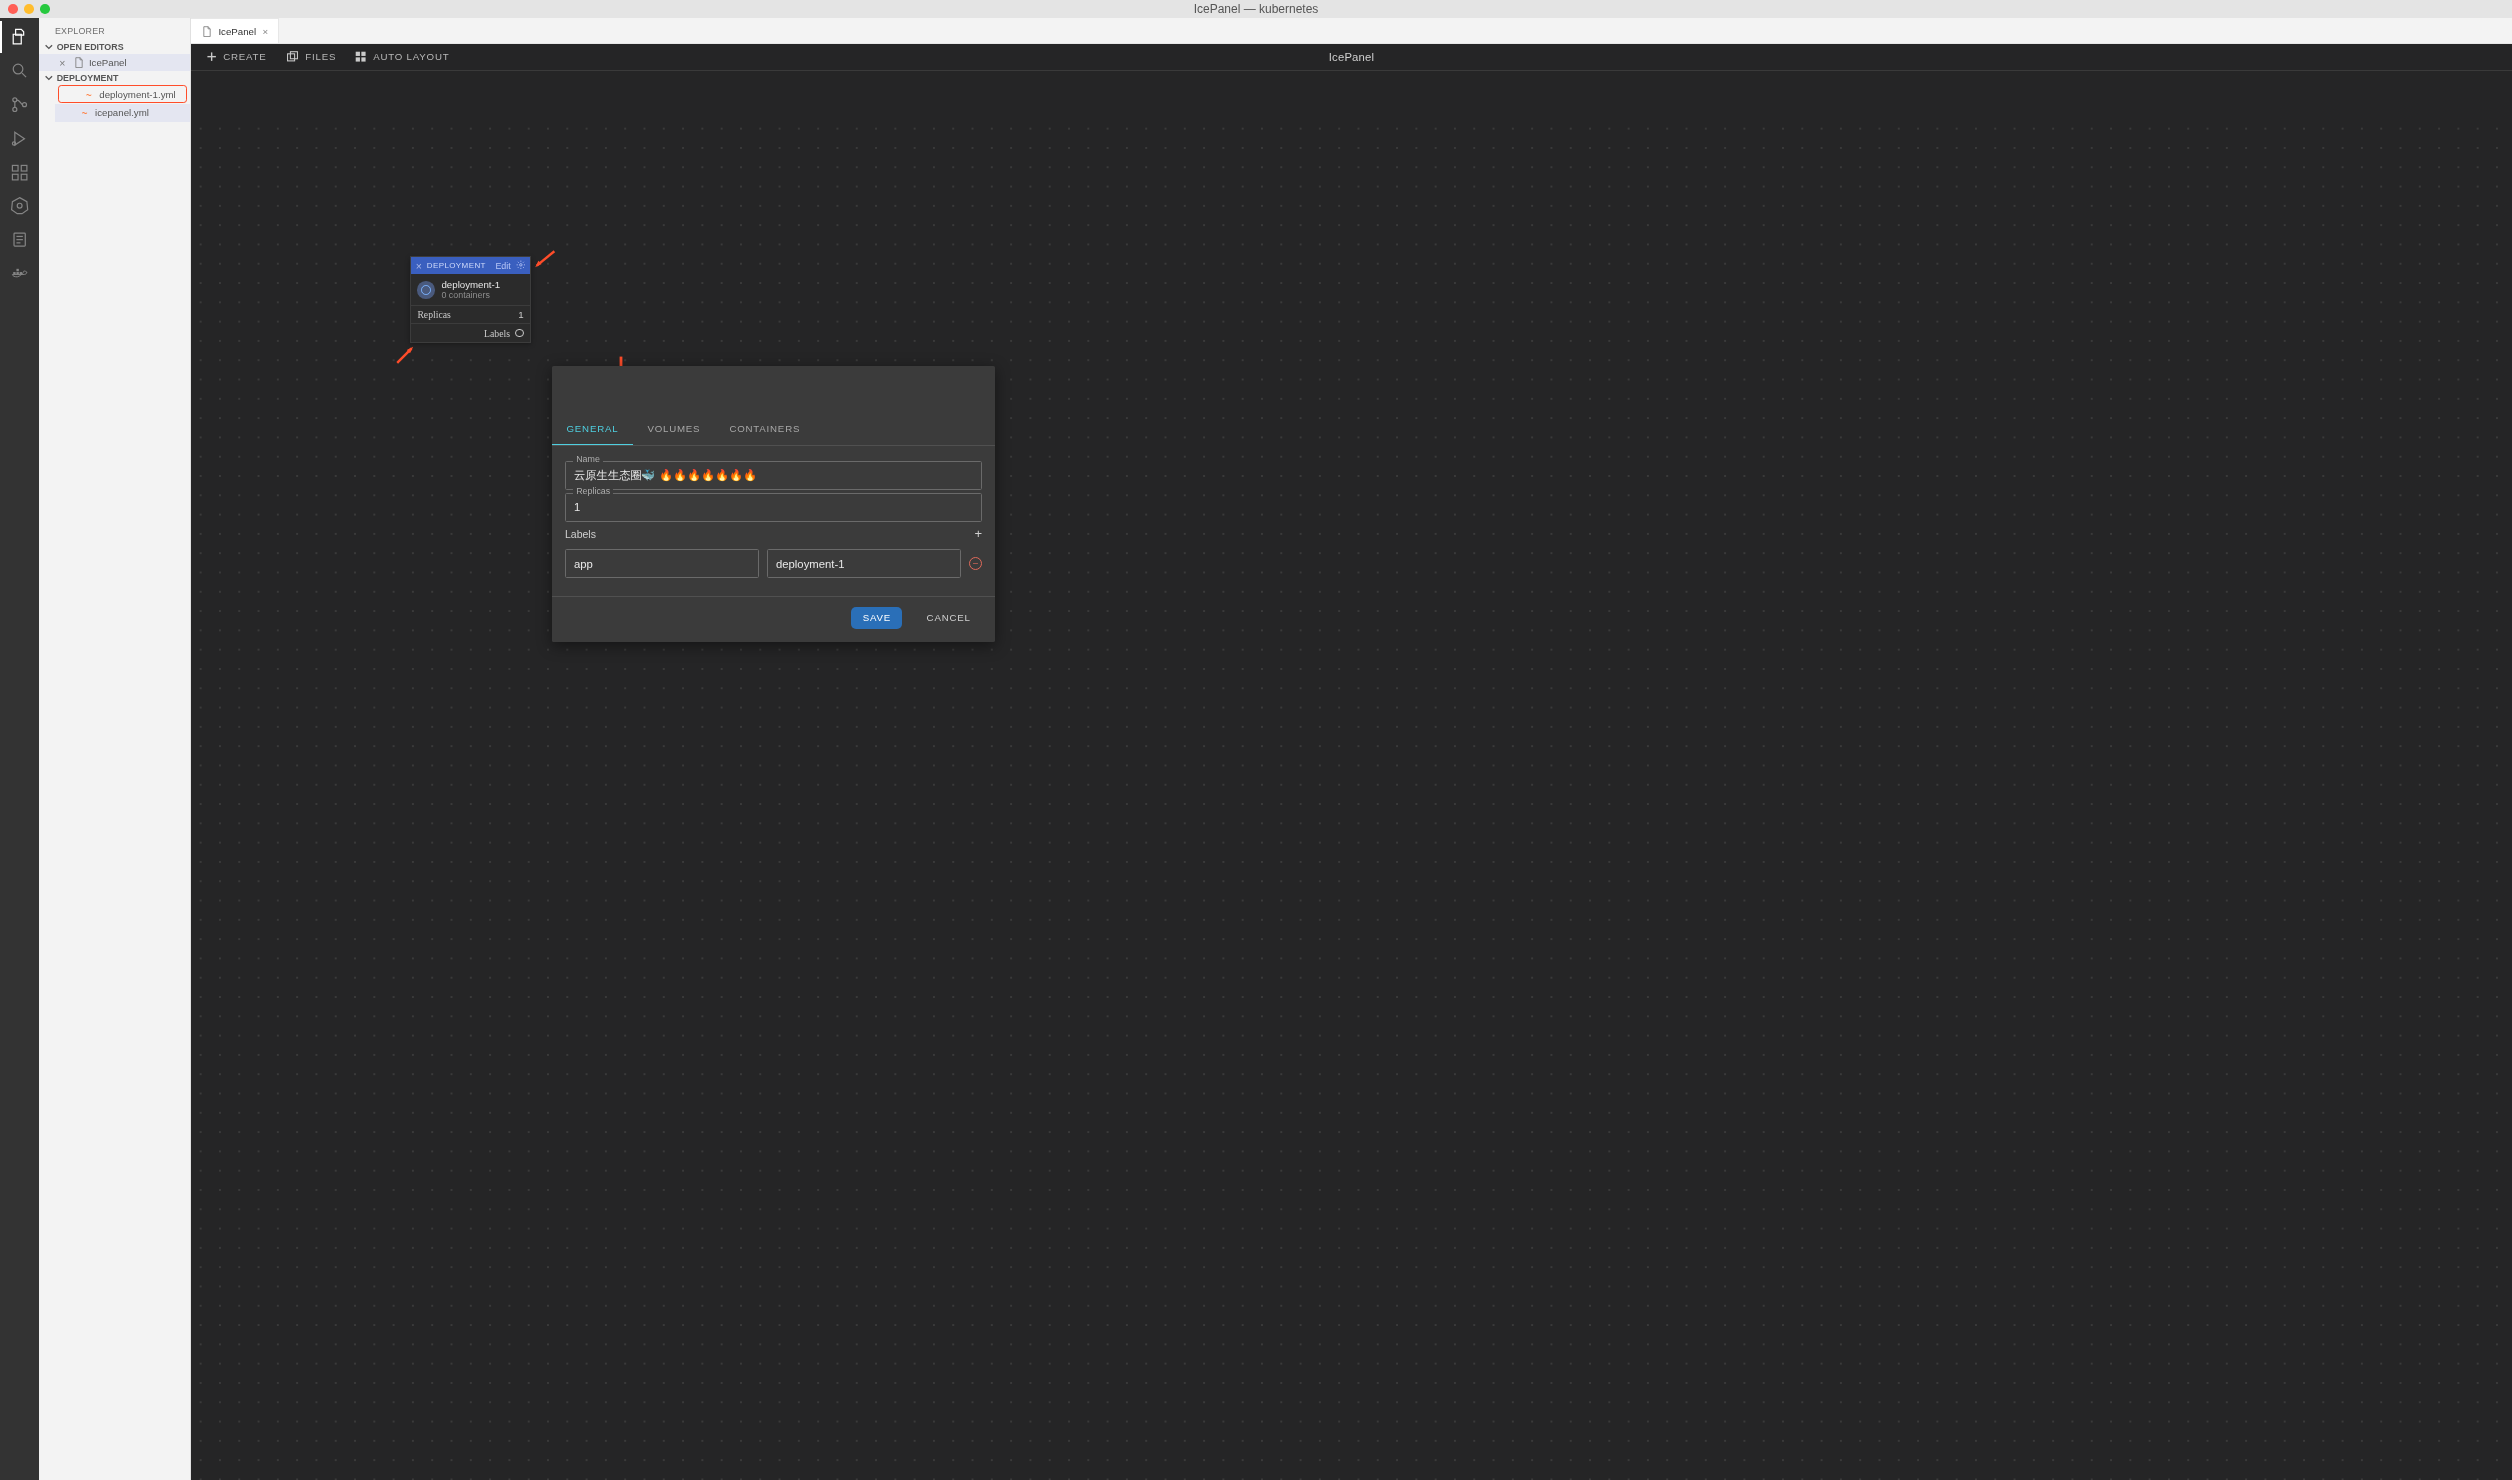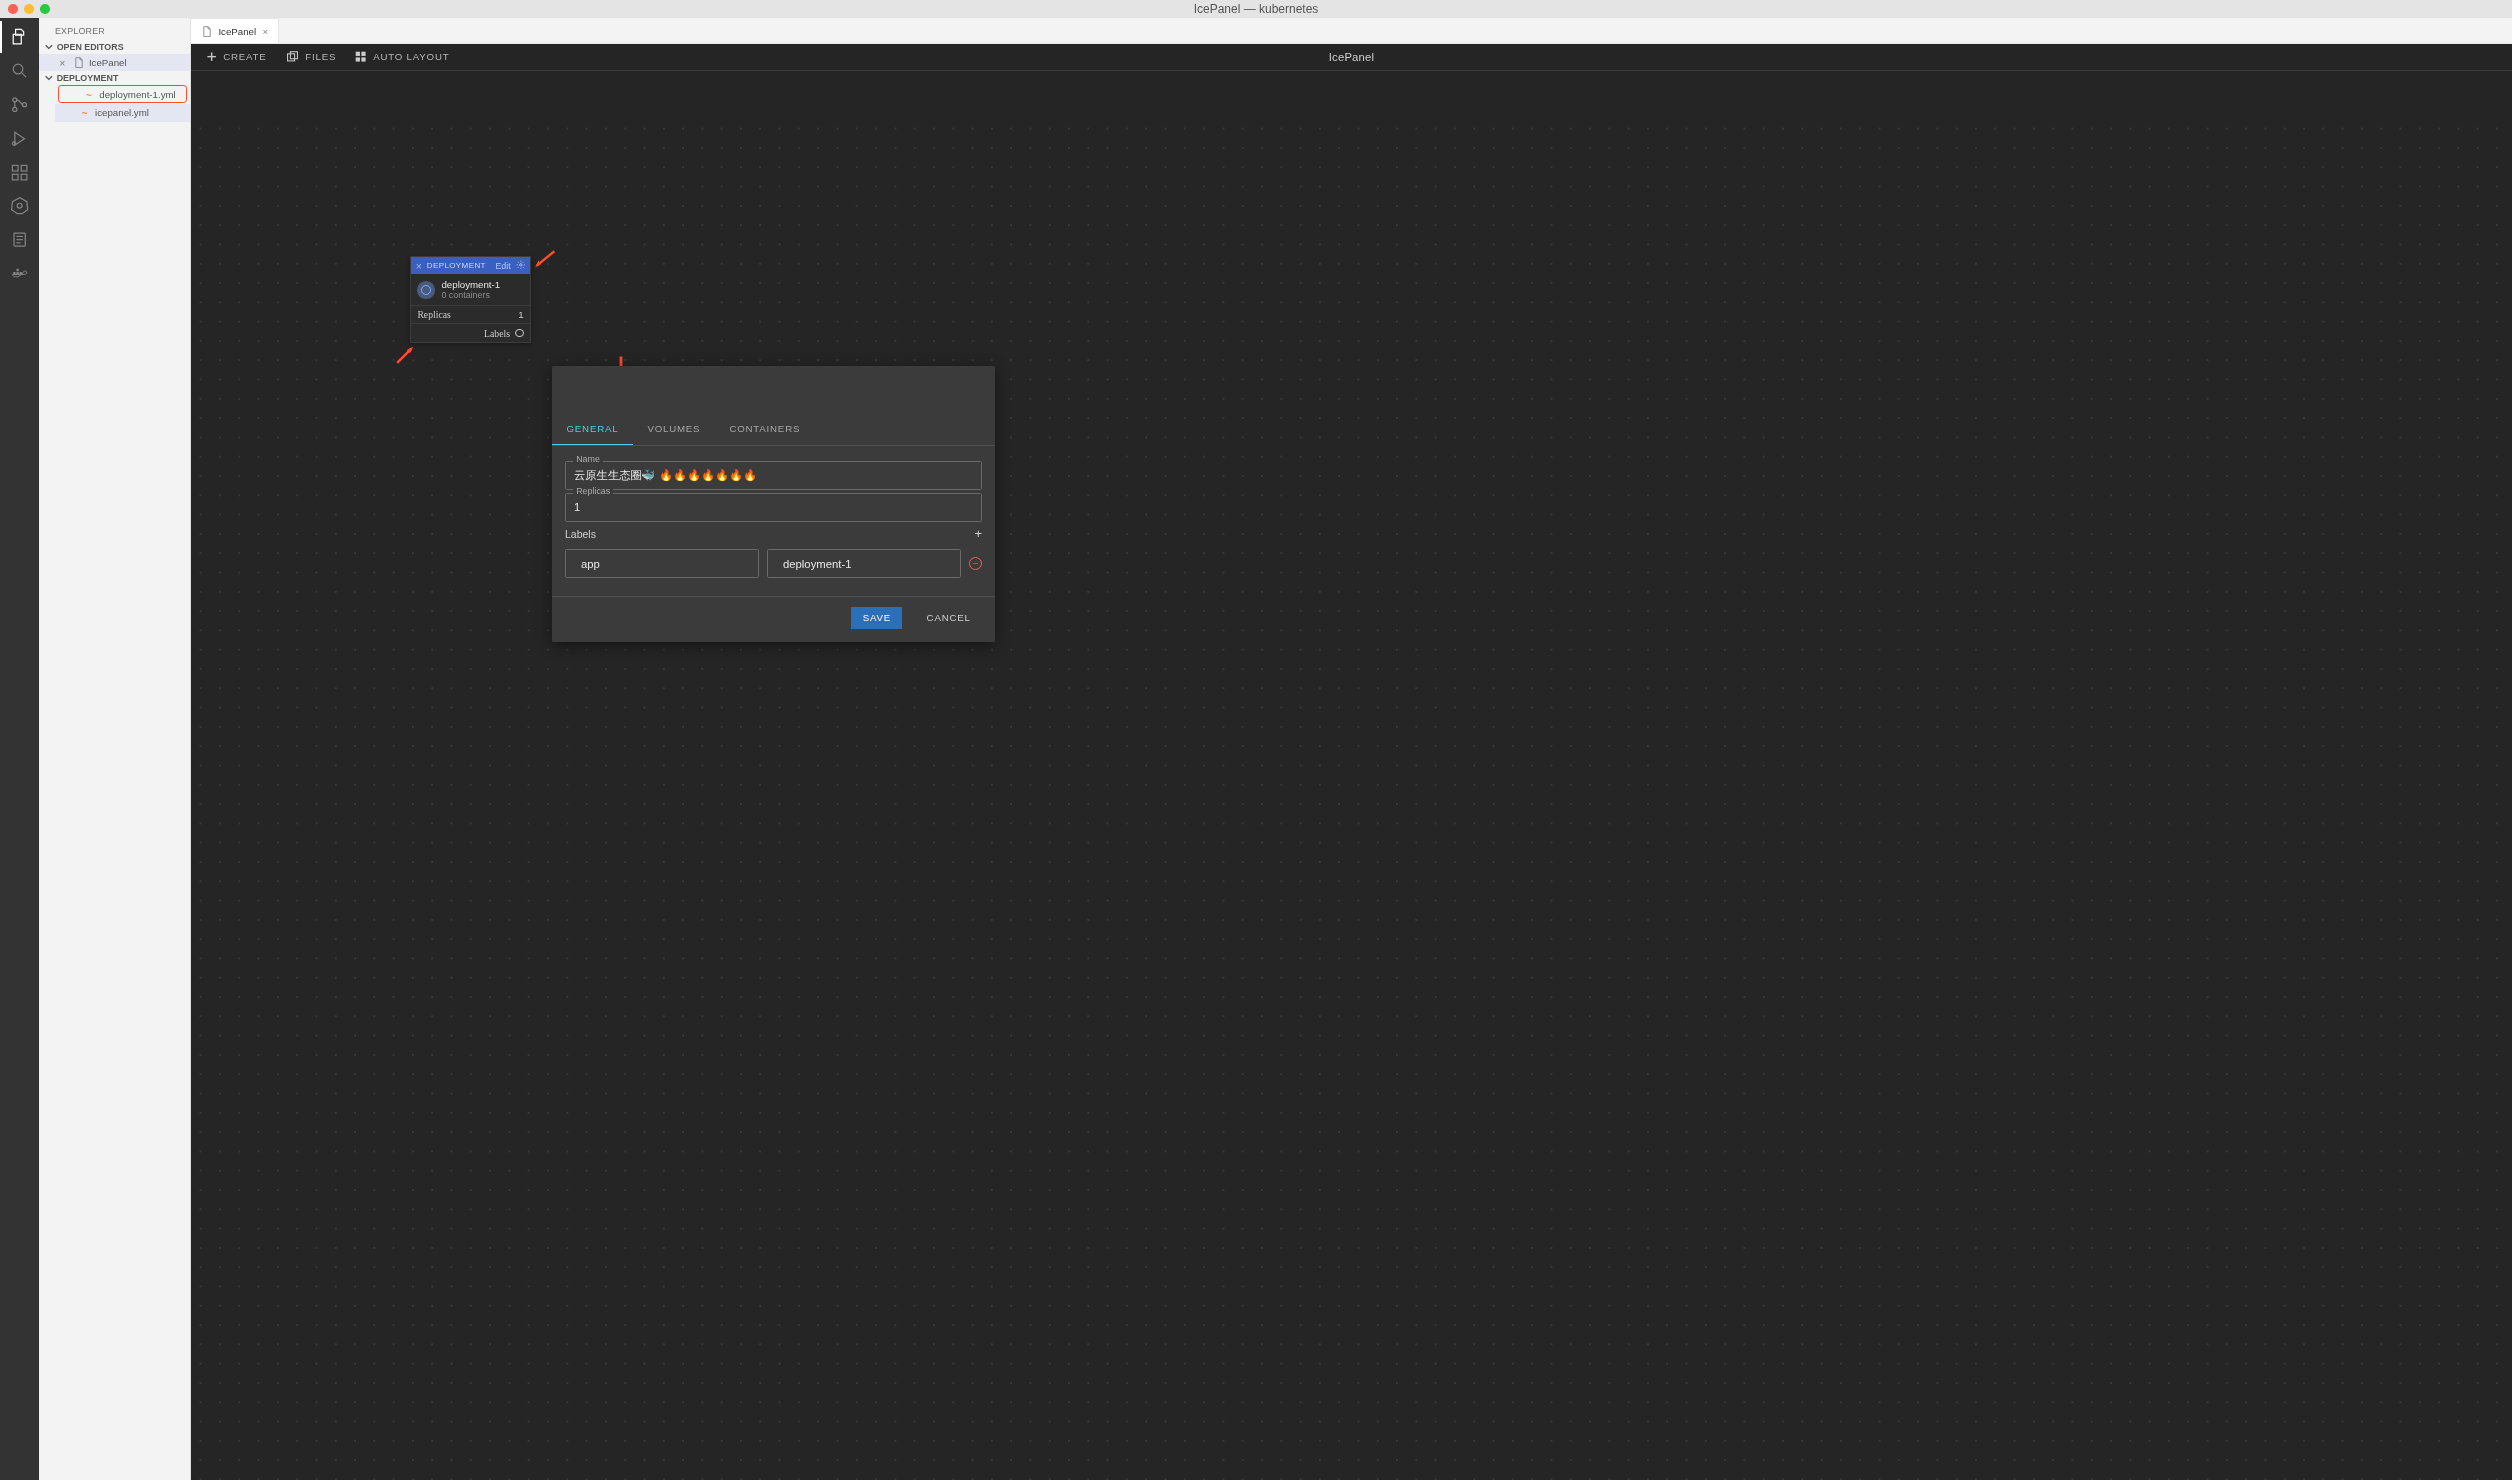--- a/index.html
+++ b/index.html
@@ -83,24 +83,24 @@
 .panel-tabs { display: flex; border-bottom: 0.8px solid #505050; margin-top: 48px; }
 .panel-tab { padding: 9.7px 14.5px; font-size: 9.7px; letter-spacing: 0.8px; color: #a8a8a8; cursor: pointer; border-bottom: 1.6px solid transparent; }
 .panel-tab.active { color: #4fcfe0; border-bottom: 1.6px solid #4fcfe0; }
 .panel-body { padding: 14.5px 13px 8px; }
 .field { position: relative; margin-bottom: 3px; }
 .field-label { position: absolute; top: -6.4px; left: 8px; background: #3b3b3b; padding: 0 3.2px; font-size: 8.9px; color: #aeaeae; }
 .field input { width: 100%; height: 29px; background: #3b3b3b; border: 0.8px solid #6a6a6a; color: #e8e8e8; padding: 0 8px; font-size: 11.3px; border-radius: 1.6px; outline: none; }
 .labels-header { display: flex; justify-content: space-between; align-items: center; margin: 4.8px 0 8px; }
 .labels-header .plus { color: #d0d0d0; cursor: pointer; font-size: 13px; }
 .label-row { display: flex; gap: 8px; align-items: center; }
-.label-row input { flex: 1; height: 29px; background: #3b3b3b; border: 0.8px solid #6a6a6a; color: #e8e8e8; padding: 0 15px; font-size: 11.3px; border-radius: 1.6px; outline: none; }
+.label-row input { flex: 1; height: 29px; background: #3b3b3b; border: 0.8px solid #6a6a6a; color: #e8e8e8; padding: 0 8px; font-size: 11.3px; border-radius: 1.6px; outline: none; }
 .minus-circle { width: 13px; height: 13px; border-radius: 50%; border: 1.6px solid #e06a5a; display: inline-flex; align-items: center; justify-content: center; cursor: pointer; color: #e06a5a; font-size: 8.9px; line-height: 1; }
 .panel-footer { display: flex; justify-content: flex-end; gap: 13px; padding: 9.7px 13px 13px; border-top: 0.8px solid #505050; margin-top: 9.7px; }
-.btn { padding: 5.6px 11.3px; font-size: 9.7px; letter-spacing: 0.8px; cursor: pointer; border-radius: 0; border: none; }
+.btn { padding: 5.6px 11.3px; font-size: 9.7px; letter-spacing: 0.8px; cursor: pointer; border-radius: 5px; border: none; }
 .btn-primary { background: #2a6fb8; color: #fff; }
 .btn-text { background: transparent; color: #d0d0d0; }
 .tool-icon { display: inline-flex; }
 </style>
 </head>
 <body>
 
 <div class="titlebar">
   <div class="traffic-lights">
     <div class="tl red"></div>

